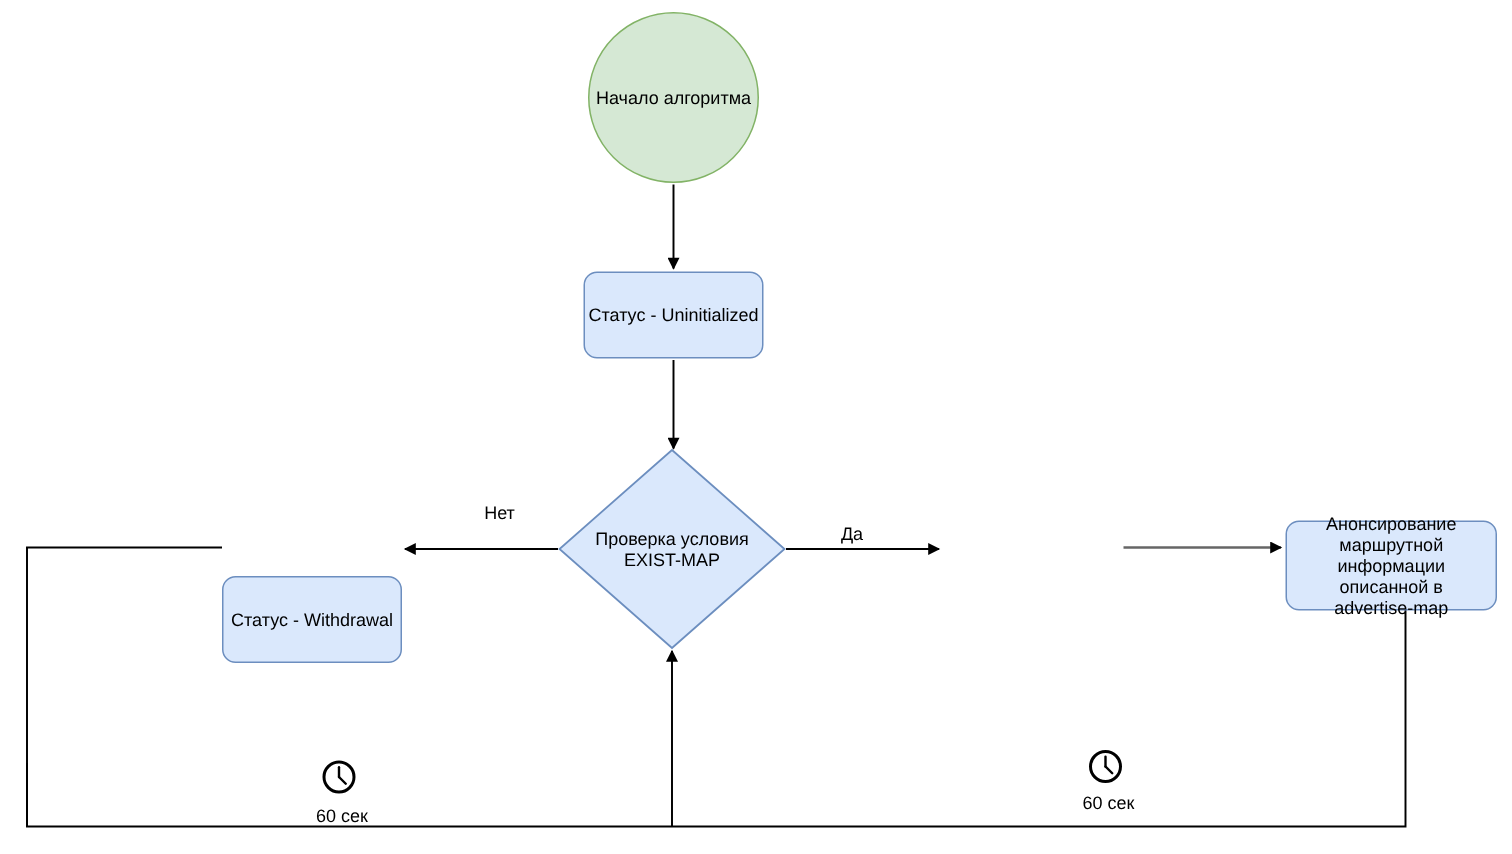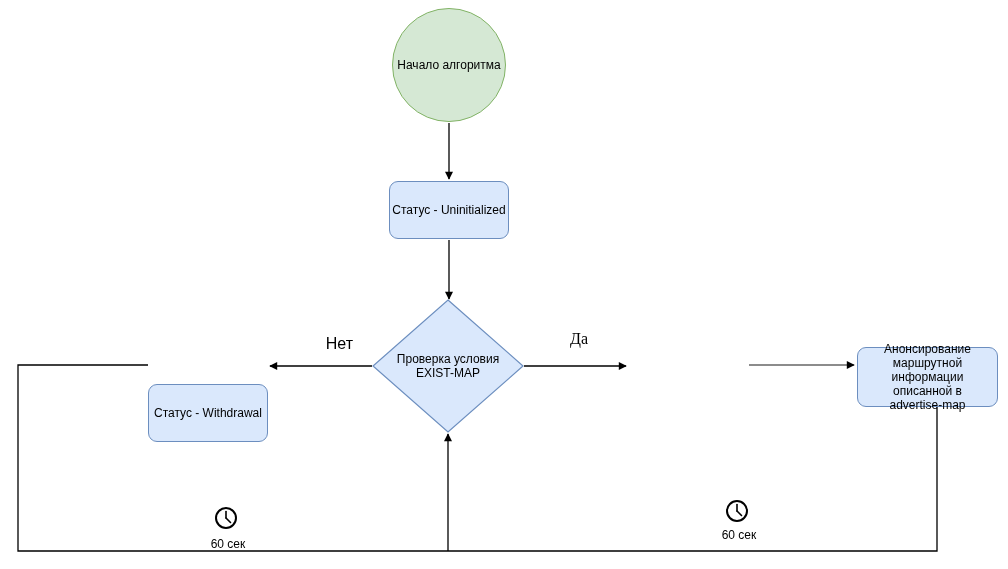--- a/index.html
+++ b/index.html
@@ -22,23 +22,23 @@
         text-align:center;font-size:12px;color:var(--text);line-height:1.18;}
   .box{background:var(--node-fill);border:1px solid var(--node-stroke);border-radius:9px;}
   .circle{background:var(--start-fill);border:1px solid var(--start-stroke);border-radius:50%;}
   .nowrap{white-space:nowrap;}
   .node-start      {left:392px;top:8px;width:114px;height:114px;}
   .node-uninit     {left:389px;top:181px;width:120px;height:58px;}
   .node-withdrawal {left:148px;top:336px;width:120px;height:58px;margin-top:48px;}
   .node-advertise  {left:628px;top:336px;width:120px;height:58px;}
   .node-announce   {left:857px;top:347px;width:141px;height:60px;padding:0 8px;}
   .node-decision   {left:383px;top:336px;width:130px;height:60px;background:transparent;border:none;}
-  .edge-label{position:absolute;width:40px;text-align:right;font-size:16px;color:var(--text);background:var(--bg);}
+  .edge-label{position:absolute;width:40px;text-align:center;font-size:12px;color:var(--text);background:var(--bg);}
   .label-no {left:313px;top:335px;}
-  .label-yes{left:548px;top:330px;font-family:Liberation Serif, serif;}
+  .label-yes{left:548px;top:349px;}
   .timer-label{position:absolute;width:64px;text-align:center;font-size:12px;color:var(--text);}
   .timer-left {left:196px;top:537px;}
   .timer-right{left:707px;top:528px;}
 </style>
 </head>
 <body>
 
 <div class="canvas">
 
   <svg class="wires" viewBox="0 0 1008 569" xmlns="http://www.w3.org/2000/svg">

